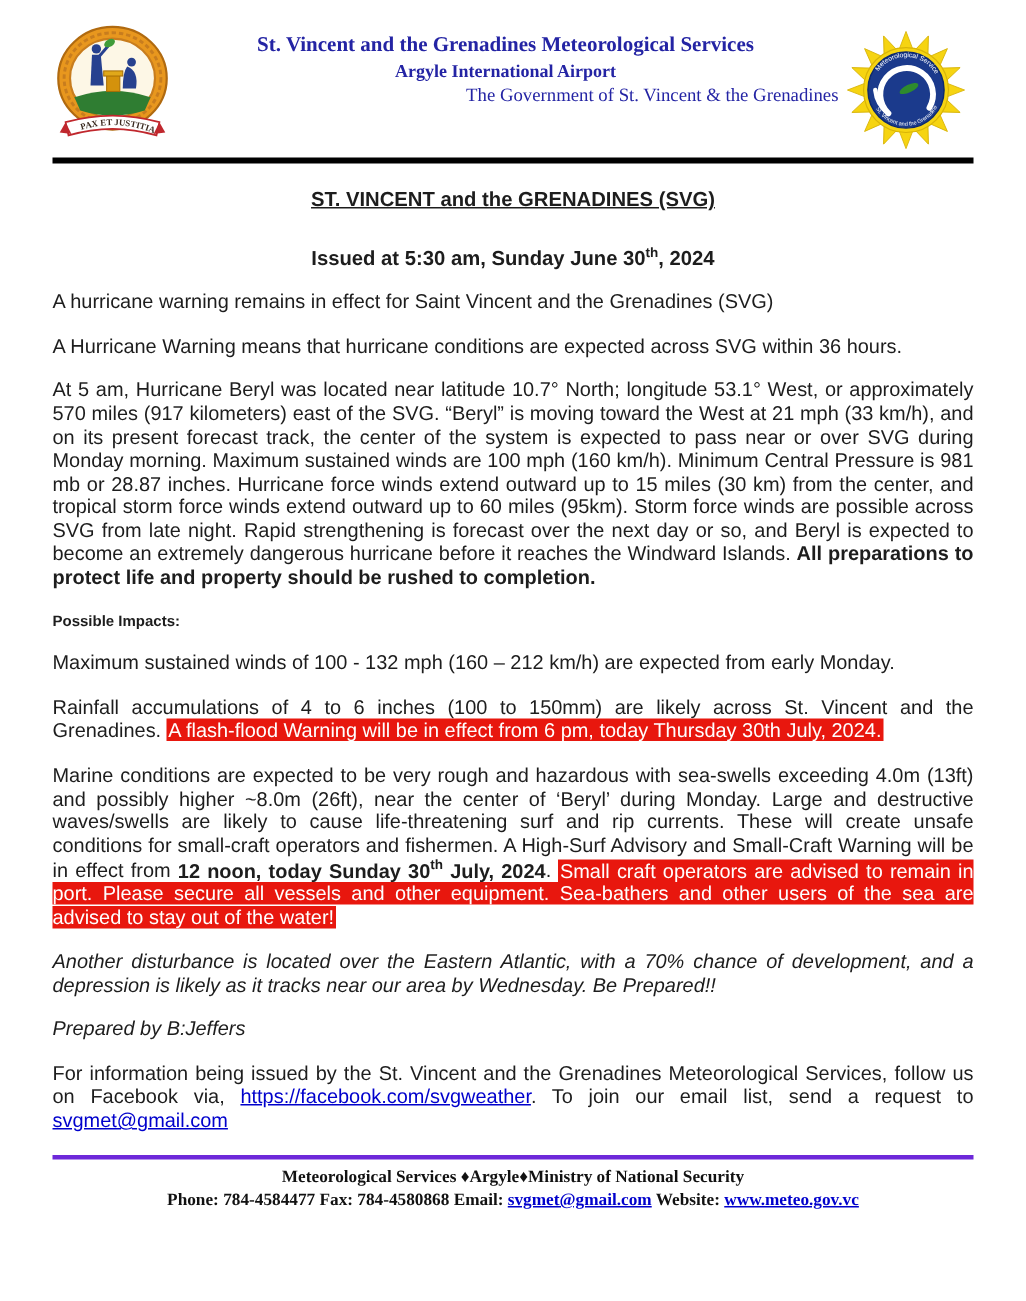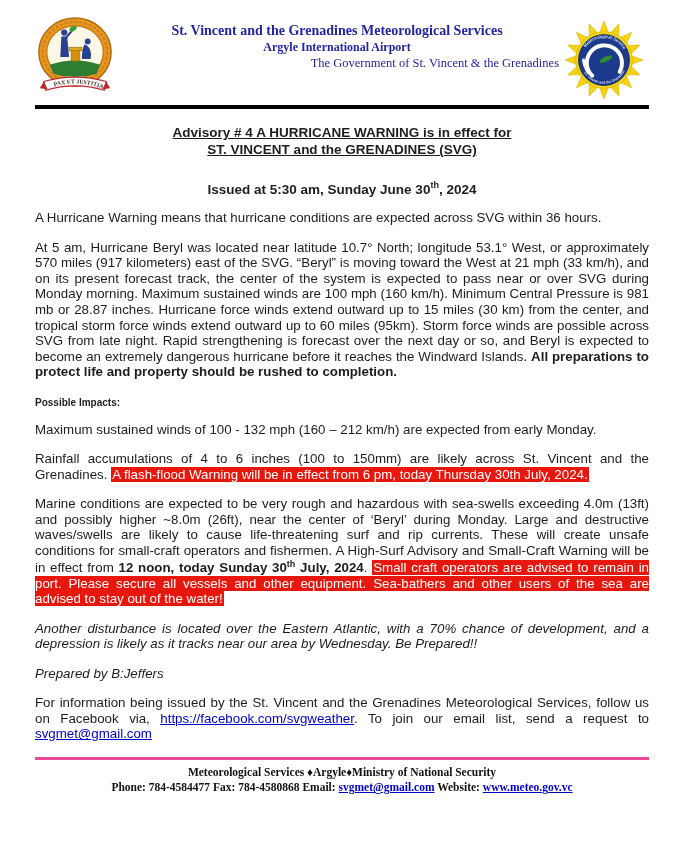--- a/index.html
+++ b/index.html
@@ -32,21 +32,21 @@
   
   .body-para { font-size:13.3px; line-height:1.17; text-align:justify; margin:14px 0; }
   .hl { background:#e8170e; color:#ffffff; padding:0 1px; }
   .bold { font-weight:bold; }
   .impacts-heading { font-weight:bold; font-size:10px; margin:17px 0 2px 0; }
   .italic { font-style:italic; }
   a.doc-link { color:#0000cc; text-decoration:underline; cursor:pointer; }
 
   
   .footer {
-    margin-top:15px; border-top:3px solid #ec4899; padding-top:5px;
+    margin-top:15px; border-top:3px solid #6d28d9; padding-top:5px;
     text-align:center; font-family:"Liberation Serif", serif;
     font-weight:bold; font-size:11.5px; line-height:1.35; color:#111;
   }
 </style>
 </head>
 <body>
 
 <div class="page">
 
   <div class="header">
@@ -116,26 +116,26 @@
         <text font-size="3.8" fill="#ffffff" font-family="Liberation Sans, sans-serif">
           <textPath href="#ringBottom" startOffset="1">St. Vincent and the Grenadines</textPath>
         </text>
       </g>
     </svg>
   </div>
 
   <div class="bar"></div>
 
   <div class="title-block">
-    <div><span class="title-line">Advisory # 4 A HURRICANE WARNING is in effect for</span></div>
     <div><span class="title-line">ST. VINCENT and the GRENADINES (SVG)</span></div>
   </div>
 
   <div class="issued"><span>Issued at 5:30 am, Sunday June 30</span><sup>th</sup><span>, 2024</span></div>
 
+  <p class="body-para">A hurricane warning remains in effect for Saint Vincent and the Grenadines (SVG)</p>
 
   <p class="body-para">A Hurricane Warning means that hurricane conditions are expected across SVG within 36 hours.</p>
 
   <p class="body-para"><span>At 5 am, Hurricane Beryl was located near latitude 10.7° North; longitude 53.1° West, or approximately 570 miles (917 kilometers) east of the SVG. “Beryl” is moving toward the West at 21 mph (33 km/h),  and on its present forecast track, the center of the system is expected to pass near or over SVG during Monday morning. Maximum sustained winds are 100 mph (160 km/h). Minimum Central Pressure is 981 mb or 28.87 inches. Hurricane force winds extend outward up to 15 miles (30 km) from the center, and tropical storm force winds extend outward up to 60 miles (95km). Storm force winds are possible across SVG from late night. Rapid strengthening is forecast over the next day or so, and Beryl is expected to become an extremely dangerous hurricane before it reaches the Windward Islands. </span><span class="bold">All preparations to protect life and property should be rushed to completion.</span></p>
 
   <div class="impacts-heading">Possible Impacts:</div>
 
   <p class="body-para">Maximum sustained winds of 100 - 132 mph (160 – 212 km/h) are expected from early Monday.</p>
 
   <p class="body-para"><span>Rainfall accumulations of 4 to 6 inches (100 to 150mm) are likely across St. Vincent and the Grenadines. </span><span class="hl">A flash-flood Warning will be in effect from 6 pm, today Thursday 30th July, 2024.</span></p>

